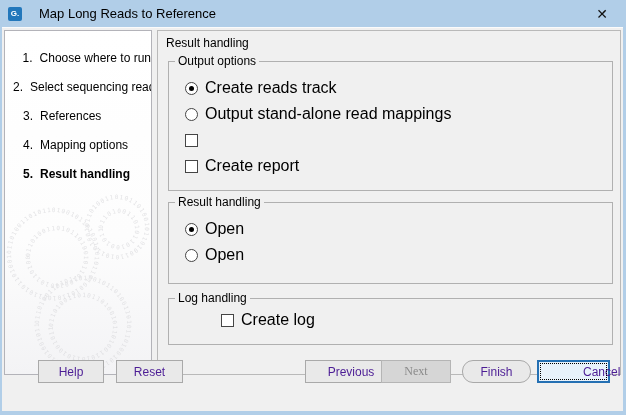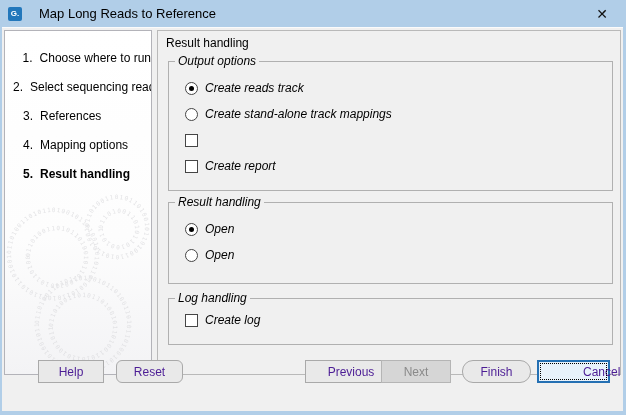--- a/index.html
+++ b/index.html
@@ -24,40 +24,40 @@
   .step{ display:flex; height:29px; align-items:center; font-size:12px; color:#000; }
   .step .num{ width:20px; text-align:right; margin-left:8px; }
   .step .lbl{ margin-left:7px; white-space:nowrap; }
   .step.active{ font-weight:bold; }
   .watermark{ position:absolute; left:0; bottom:0; opacity:.7; }
 
   
   .panel{ position:absolute; left:155px; top:30px; width:464px; height:345px;
           background:#f0f0f0; border:1px solid #b9b9b9; }
   .panel-header{ position:absolute; left:8px; top:5px; font-size:12px; color:#000; }
-  .group{ position:absolute; left:10px; width:445px; border:1px solid #b0b0b0;font-style:italic; }
+  .group{ position:absolute; left:10px; width:445px; border:1px solid #b0b0b0; }
   .group-title{ position:absolute; top:-8px; left:6px; background:#f0f0f0; padding:0 3px; font-size:12px; color:#000; }
   .g1{ top:30px; height:130px; }
   .g2{ top:171px; height:82px; }
-  .g3{ top:267px; height:47px; }
+  .g3{ top:267px; height:47px;padding-left:36px; }
   .g1 .rows, .g2 .rows{ padding:13px 0 0 16px; }
   .g3 .rows{ padding:8px 0 0 16px;text-align:center; }
   .opt{ height:26px; display:flex; align-items:center; cursor:default; }
-  .opt-label{ margin-left:7px; font-size:12px; color:#000; }
+  .opt-label{ margin-left:7px; font-size:16px; color:#000; }
   .radio{ width:13px; height:13px; border:1px solid #454545; border-radius:50%; background:#fff; position:relative; }
   .radio.checked::after{ content:""; position:absolute; left:3px; top:3px; width:5px; height:5px; border-radius:50%; background:#000; }
   .checkbox{ width:13px; height:13px; border:1px solid #454545; background:#fff; }
 
   
   .btn{ position:absolute; top:360px; height:23px; font-family:"Liberation Sans",sans-serif; font-size:12px;
         color:#4c1d95; background:#e9e9e9; border:1px solid #a9a9a9; cursor:pointer; }
   .btn-help{ left:36px; width:66px; }
-  .btn-reset{ left:114px; width:67px;border-radius:6px; }
+  .btn-reset{ left:114px; width:67px; }
   .btn-previous{ left:303px; width:92px; }
-  .btn-next{ left:379px; width:70px; background:#d6d6d6; border-color:#b5b5b5; color:#8a8a8a; }
+  .btn-next{ left:379px; width:70px; background:#d6d6d6; border-color:#b5b5b5; color:#8a8a8a;font-family:Liberation Serif, serif; }
   .btn-finish{ left:460px; width:69px;border-radius:11px; }
   .btn-cancel{ left:535px; width:73px; background:#e8f2fb; border:2px solid #2470b3;
                outline:1px dotted #000; outline-offset:-4px;padding-left:44px; }
 </style>
 </head>
 <body>
 
 <div class="window">
   <div class="inner">
 
@@ -116,21 +116,21 @@
 
       <div class="group g1">
         <span class="group-title">Output options</span>
         <div class="rows">
           <div class="opt">
             <span class="radio checked"></span>
             <span class="opt-label">Create reads track</span>
           </div>
           <div class="opt">
             <span class="radio"></span>
-            <span class="opt-label">Create stand-alone track mappings</span>
+            <span class="opt-label">Output stand-alone read mappings</span>
           </div>
           <div class="opt">
             <span class="checkbox"></span>
           </div>
           <div class="opt">
             <span class="checkbox"></span>
             <span class="opt-label">Create report</span>
           </div>
         </div>
       </div>

